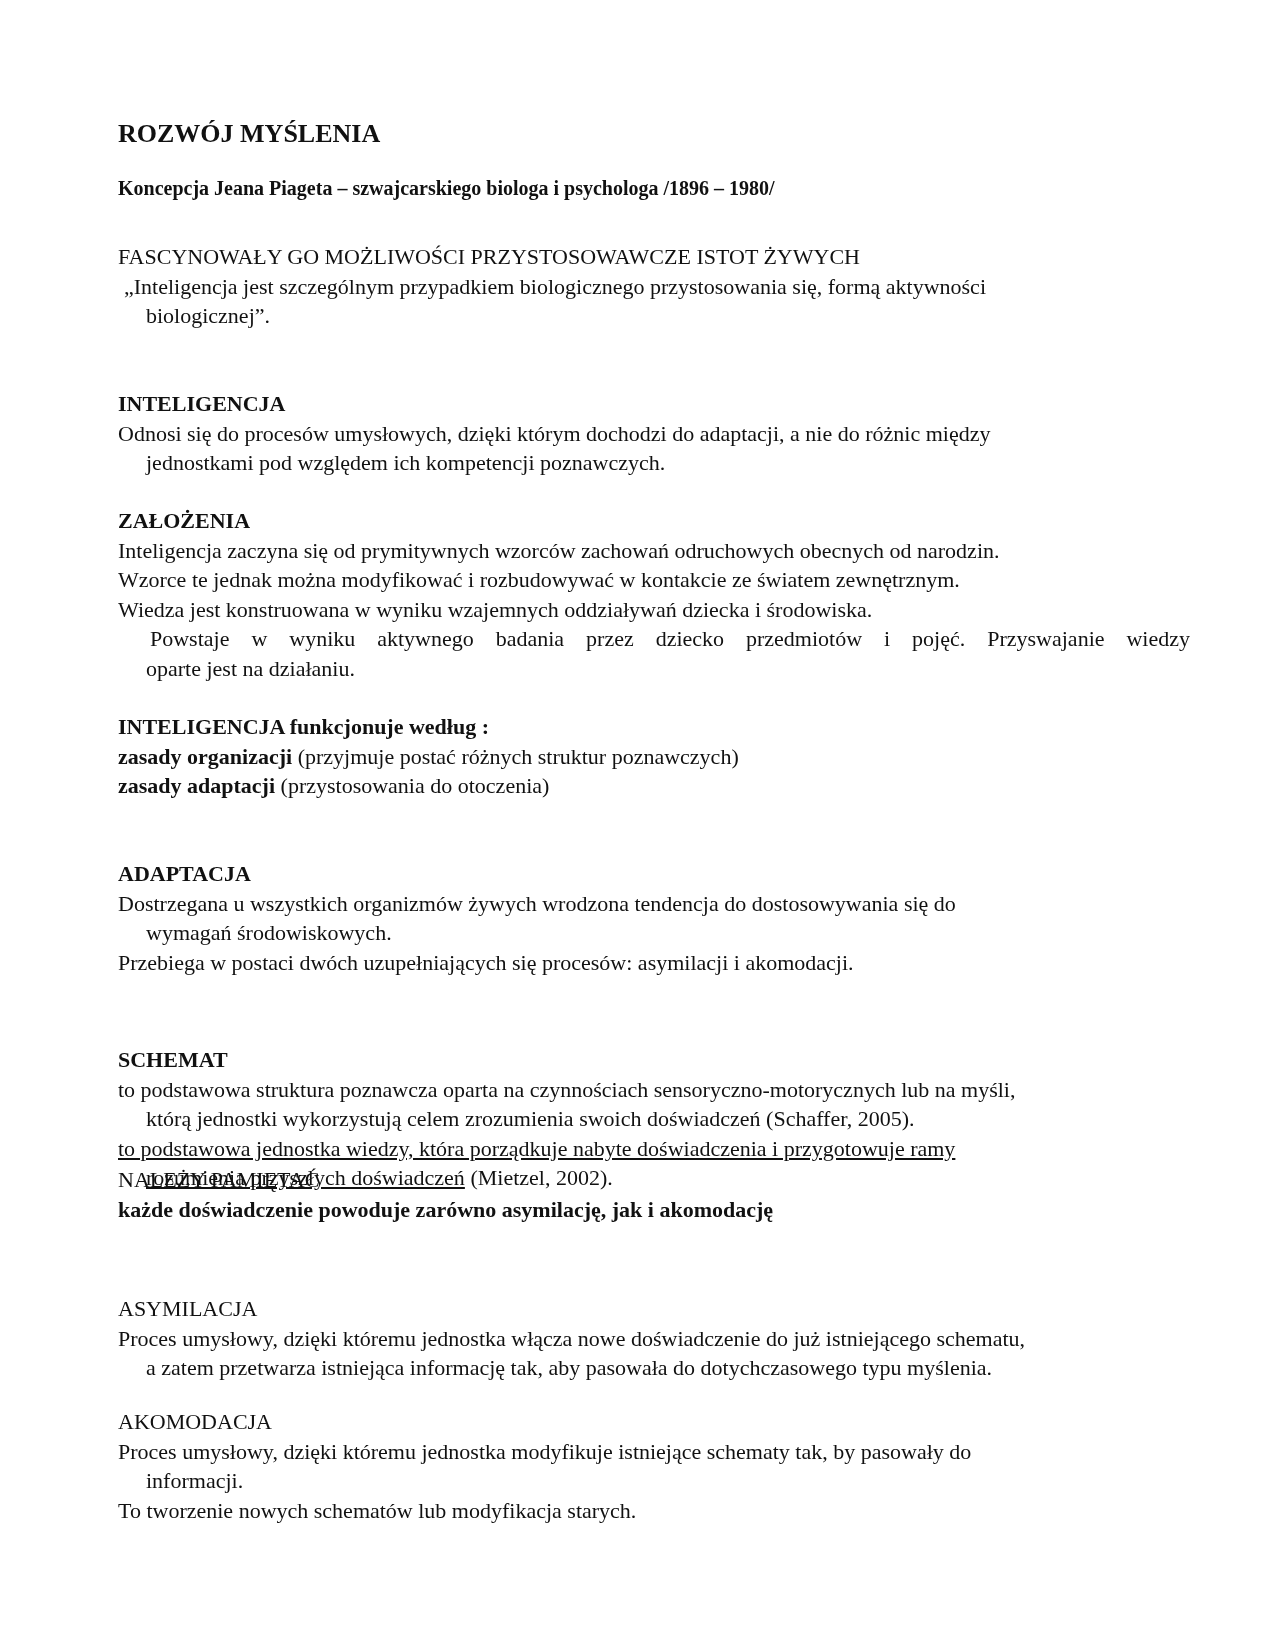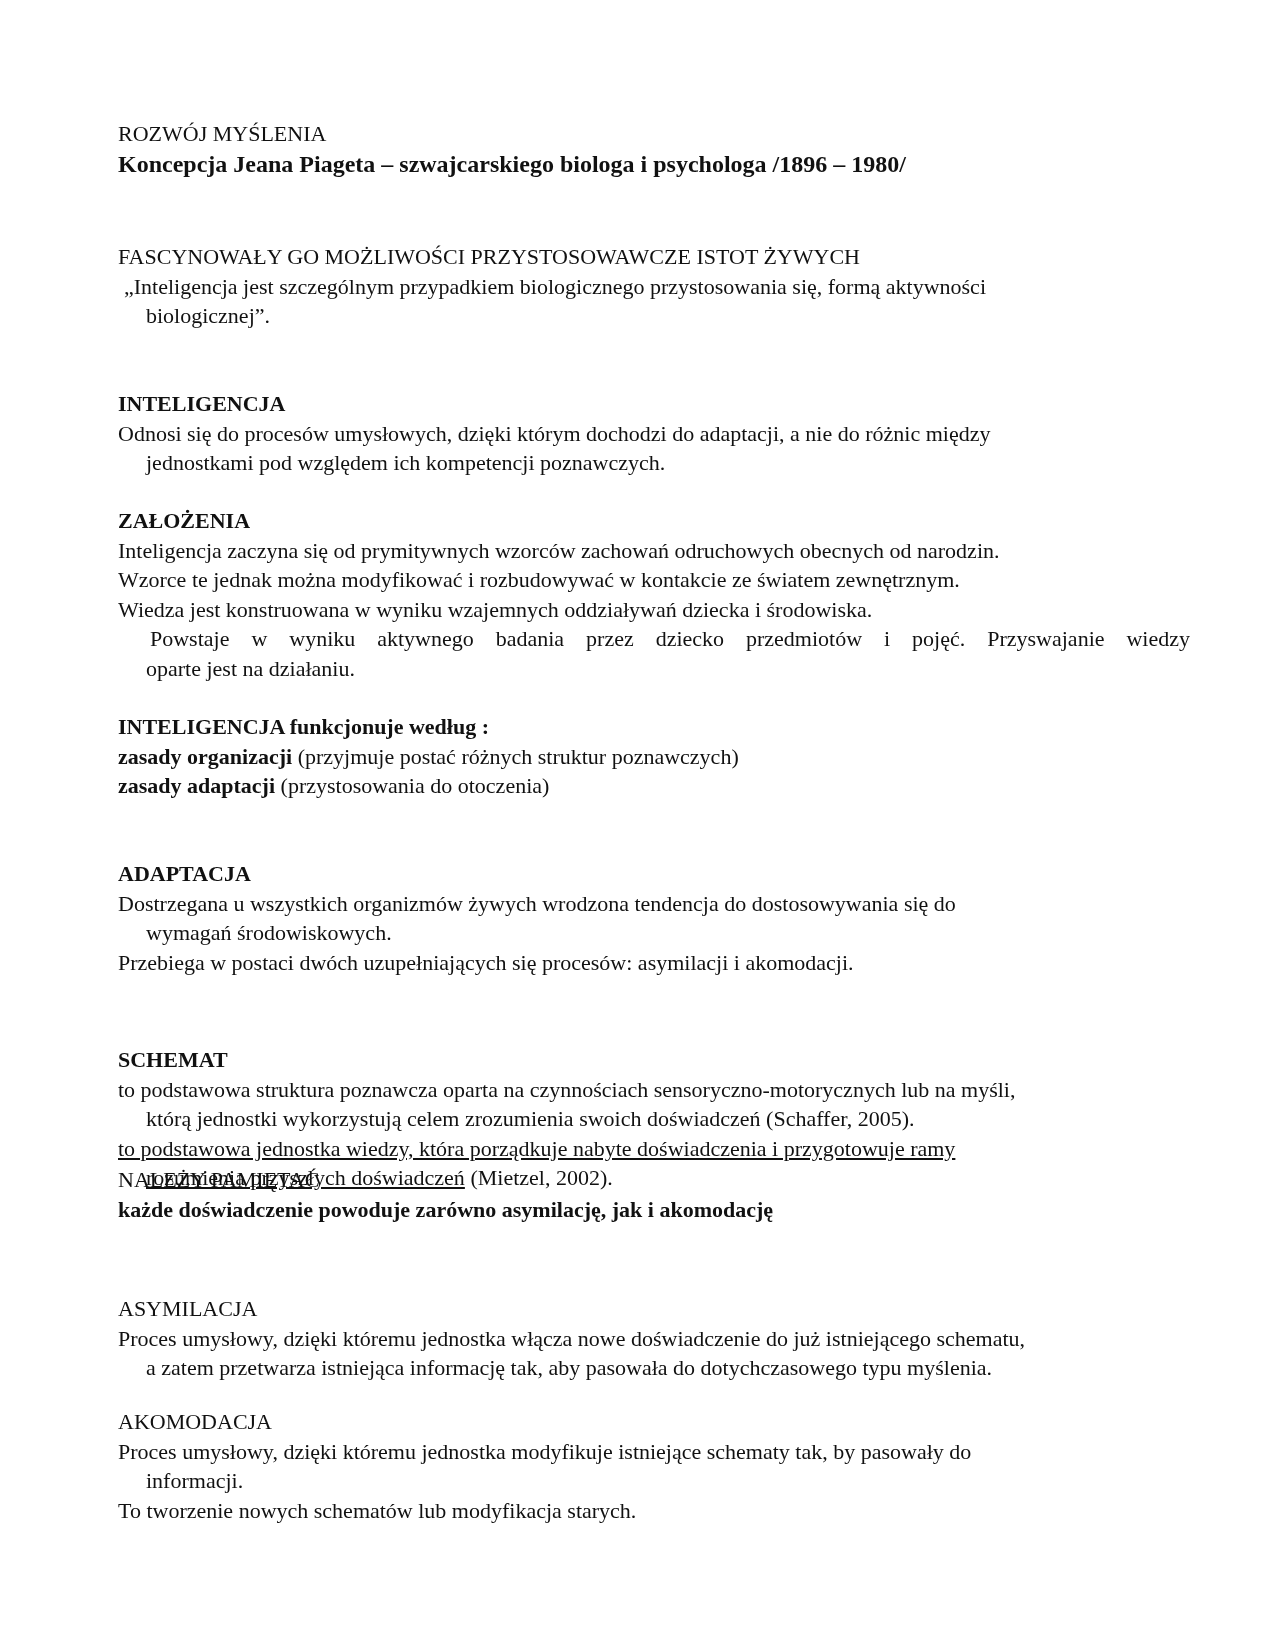--- a/index.html
+++ b/index.html
@@ -1,22 +1,22 @@
 <!DOCTYPE html>
 <html><head>
 <meta charset="utf-8">
 <style>
   html, body { margin: 0; padding: 0; background: #ffffff; }
   body { width: 1275px; height: 1650px; position: relative; overflow: hidden;
          font-family: "Liberation Serif", "DejaVu Serif", serif; color: #111; }
   .blk { position: absolute; left: 118px; width: 1060px; font-size: 22px; line-height: 29.5px; }
   .line { display: block; white-space: nowrap; }
   .hang { padding-left: 28px; }
-  .title { font-size: 22px; font-weight: normal; line-height: 32px; }
-  .sub { font-size: 24px; font-weight: bold; line-height: 28px; }
+  .title { font-size: 26px; font-weight: bold; line-height: 32px; }
+  .sub { font-size: 20px; font-weight: bold; line-height: 28px; margin-top: 24px; }
   .b { font-weight: bold; }
   .u { text-decoration: underline; }
   .just { white-space: normal; text-align: justify; text-align-last: justify; width: 1040px; margin-left: 32px; }
 </style>
 </head>
 <body>
 
 <div>
 
   <div class="blk" style="top:118px;">

